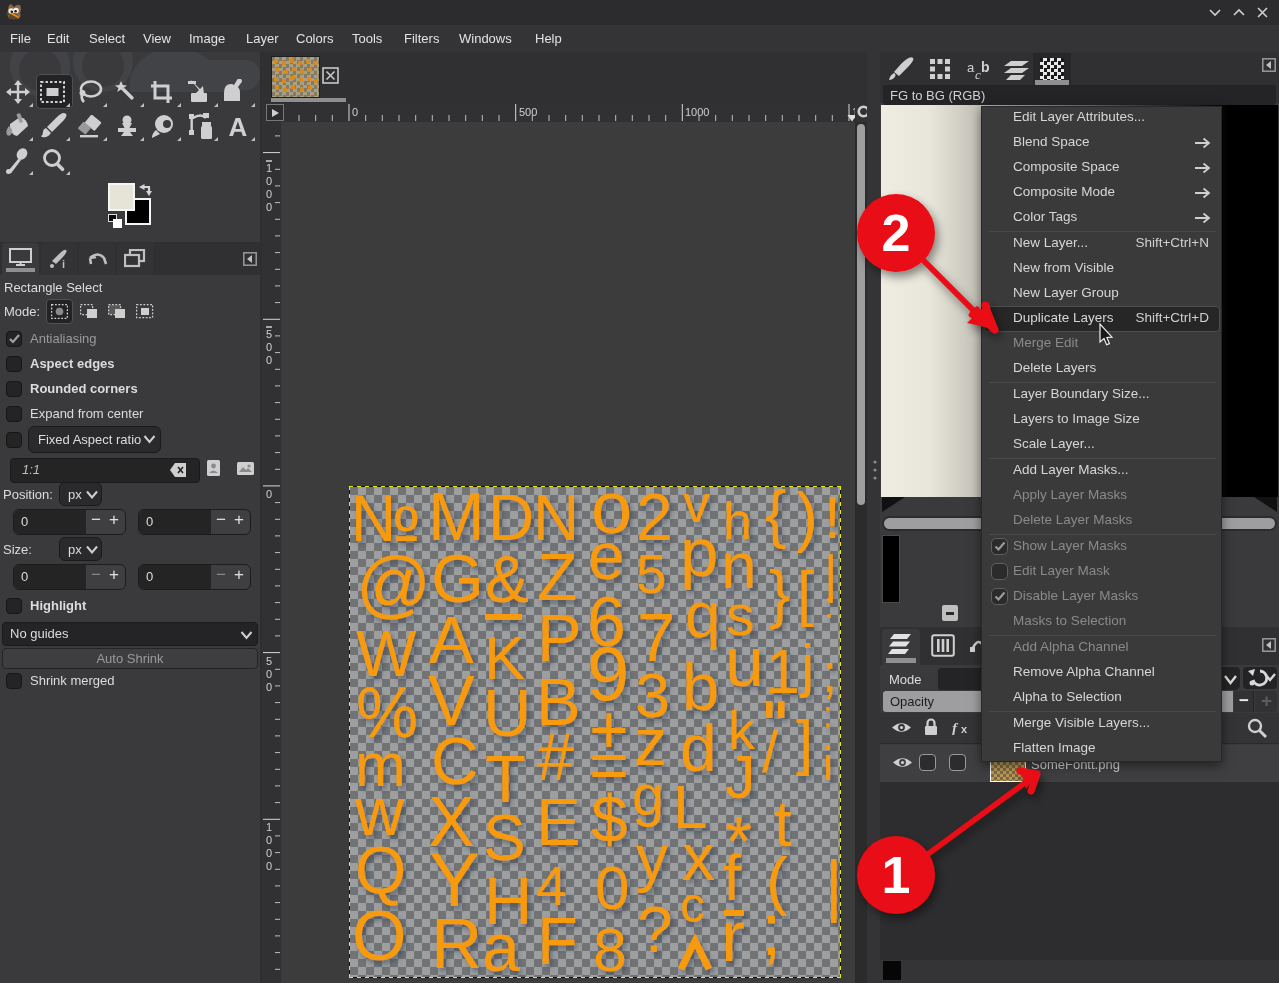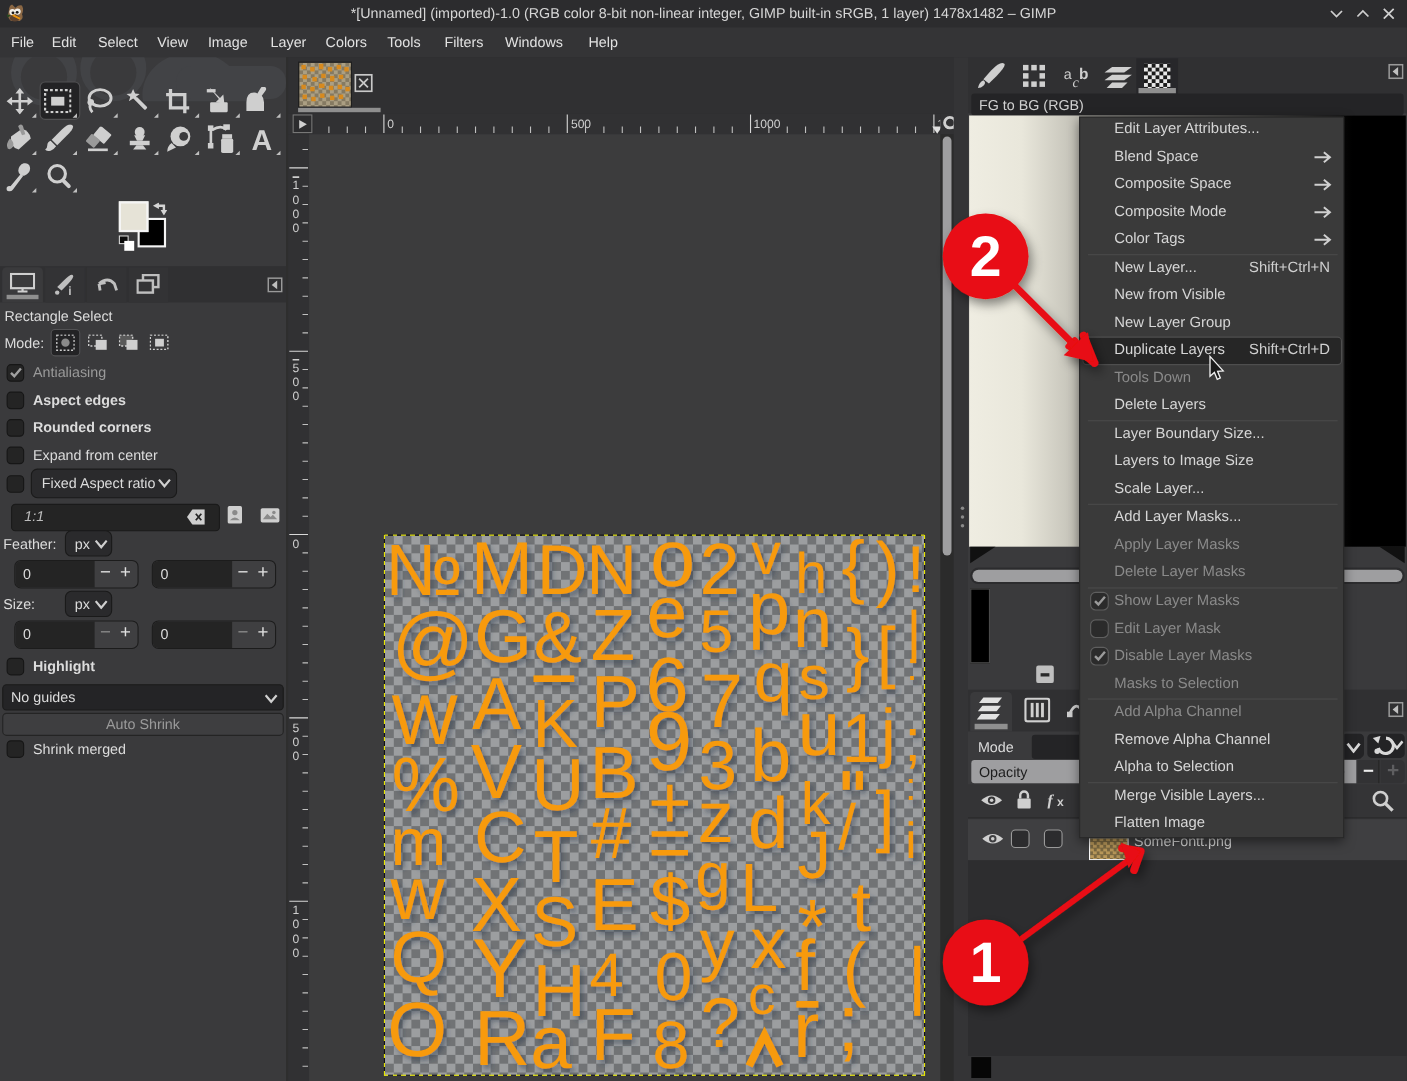--- a/index.html
+++ b/index.html
@@ -40,21 +40,20 @@
   .mi.dis { color:#8a8a8a; }
   .acc { position:absolute; right:12px; font-size:13.5px; color:#d0d0d0;margin-left:12px; }
   .msep { position:absolute; left:7px; width:227px; height:1px; background:#4a4a4a; }
   .mcb { position:absolute; left:9px; width:17px; height:17px; background:#2b2b2b; border:1px solid #5f5f5f; border-radius:5px; }
 </style>
 </head>
 <body>
 <div id="stage">
 
 <div id="titlebar">
-  <div id="title">*[Unnamed] (imported)-1.0 (RGB color 8-bit non-linear integer, GIMP built-in sRGB, 1 layer) 1478x1482 – GIMP</div>
   <svg class="abs" style="left:5px;top:3px" width="18" height="19" viewBox="0 0 18 19">
         <path d="M3 7 Q3 2 6 1 L9 4 Q12 1 15 2 Q17 6 15 10 Q17 14 13 16 L5 16 Q1 13 3 7 Z" fill="#8a6744"></path>
         <circle cx="6.3" cy="8" r="2.8" fill="#f2efe9"></circle>
         <circle cx="11" cy="7.5" r="2.8" fill="#f2efe9"></circle>
         <circle cx="6.8" cy="8.7" r="1.3" fill="#1a1a1a"></circle>
         <circle cx="10.6" cy="8.2" r="1.3" fill="#1a1a1a"></circle>
         <ellipse cx="8.5" cy="13.5" rx="4.5" ry="3" fill="#5f4430"></ellipse>
         <rect x="6" y="11.5" width="8" height="1.8" rx="0.9" transform="rotate(28 10 12)" fill="#e8920c"></rect>
         <path d="M1 10 l4 1 -3 2 z" fill="#2a4a1f"></path>
       </svg>
@@ -280,21 +279,21 @@
         <rect x="1" y="1" width="13" height="16" rx="1.5" fill="#cfcfcf"></rect>
         <circle cx="7.5" cy="7" r="2.4" fill="#8a8a8a"></circle>
         <path d="M3 14 q 4.5 -5 9 0 z" fill="#8a8a8a"></path>
       </svg>
   <svg class="abs" style="left:236px;top:409px" width="19" height="15" viewBox="0 0 19 15">
         <rect x="1" y="1" width="17" height="13" rx="1.5" fill="#cfcfcf"></rect>
         <path d="M3 11 l4 -5 3 3 2 -2 4 4 z" fill="#8a8a8a"></path>
         <circle cx="13" cy="5" r="1.6" fill="#8a8a8a"></circle>
       </svg>
 
-  <span class="lbl" style="left:3px;top:435px">Feather:</span>
+  <span class="lbl" style="left:3px;top:435px">Position:</span>
   <div class="entry" style="left:59px;top:430px;width:43px;height:24px;background:#2a2a2c;border-radius:6px"></div>
   <span class="lbl" style="left:68px;top:435px">px</span>
   <svg class="abs" style="left:86px;top:438px" width="12" height="9" viewBox="0 0 12 9">
         <path d="M1 1.5 L6 7.5 L11 1.5" stroke="#cfcfcf" stroke-width="2" fill="none"></path>
       </svg>
 
   <div class="abs" style="left:13px;top:457px;width:113px;height:26px;border:1px solid #1c1c1c;border-radius:6px;background:#3f3f41"></div>
   <div class="abs" style="left:14px;top:458px;width:72px;height:24px;background:#242424;border-radius:5px 0 0 5px"></div>
   <span class="lbl" style="left:21px;top:462px">0</span>
   <span class="lbl" style="left:91px;top:458px;font-size:17px;color:#e0e0e0">−</span>
@@ -765,21 +764,21 @@
 <span class="mi" style="top:102px">Color Tags</span>
 <svg class="abs" style="left:212px;top:105px" width="17" height="12" viewBox="0 0 17 12">
         <path d="M1 6 h13 M9.5 1.5 L15 6 L9.5 10.5" stroke="#cfcfcf" stroke-width="1.8" fill="none"></path>
       </svg>
 <span class="mi" style="top:128px">New Layer...</span>
 <span class="acc" style="top:128px">Shift+Ctrl+N</span>
 <span class="mi" style="top:153px">New from Visible</span>
 <span class="mi" style="top:178px">New Layer Group</span>
 <span class="mi" style="top:203px">Duplicate Layers</span>
 <span class="acc" style="top:203px">Shift+Ctrl+D</span>
-<span class="mi dis" style="top:228px">Tools Down</span>
+<span class="mi dis" style="top:228px">Merge Edit</span>
 <span class="mi" style="top:253px">Delete Layers</span>
 <span class="mi" style="top:279px">Layer Boundary Size...</span>
 <span class="mi" style="top:304px">Layers to Image Size</span>
 <span class="mi" style="top:329px">Scale Layer...</span>
 <span class="mi" style="top:355px">Add Layer Masks...</span>
 <span class="mi dis" style="top:380px">Apply Layer Masks</span>
 <span class="mi dis" style="top:405px">Delete Layer Masks</span>
 <span class="mi dis" style="top:431px">Show Layer Masks</span>
 <div class="mcb" style="top:431px"></div>
 <svg class="abs" style="left:12px;top:434px" width="12" height="11" viewBox="0 0 12 11">

